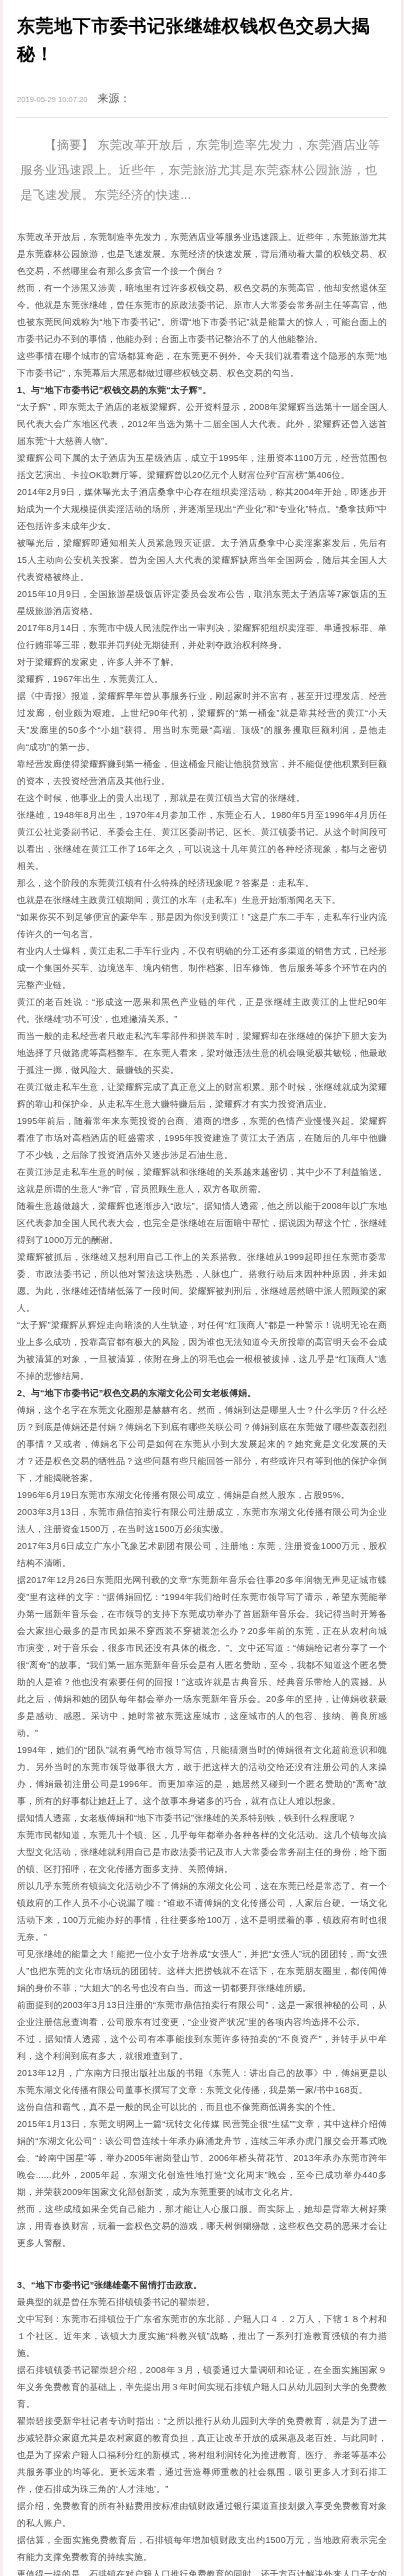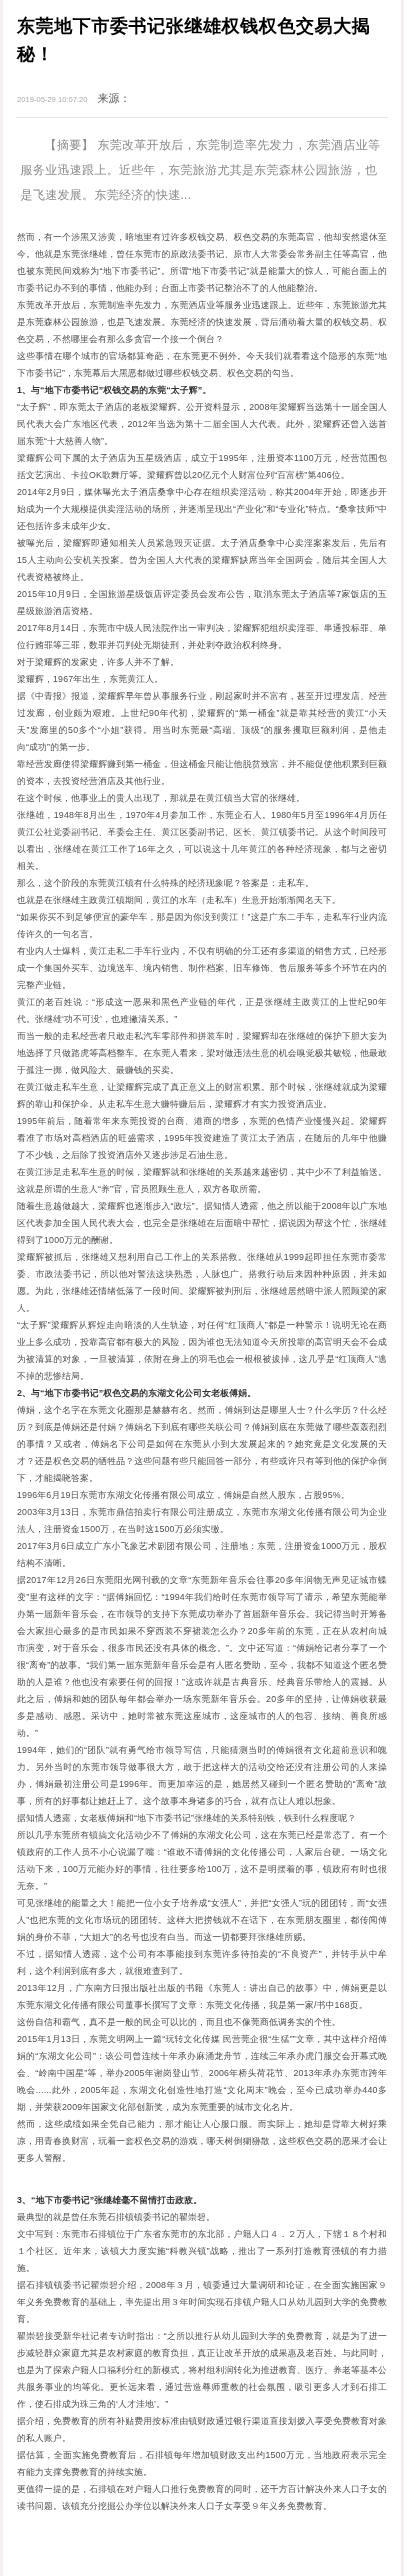--- a/index.html
+++ b/index.html
@@ -74,22 +74,22 @@
       <span class="meta-date">2019-05-29 10:07:20</span>
       <span class="meta-source">来源：</span>
     </div>
 
     <hr class="divider">
 
     <p class="abstract">【摘要】 东莞改革开放后，东莞制造率先发力，东莞酒店业等服务业迅速跟上。近些年，东莞旅游尤其是东莞森林公园旅游，也是飞速发展。东莞经济的快速...</p>
 
     <div class="body-text">
 
-    <p>然而，有一个涉黑又涉黄，暗地里有过许多权钱交易、权色交易的东莞高官，他却安然退休至今。他就是东莞张继雄，曾任东莞市的原政法委书记、原市人大常委会常务副主任等高官，他也被东莞民间戏称为“地下市委书记”。所谓“地下市委书记”就是能量大的惊人，可能台面上的市委书记办不到的事情，他能办到；台面上市委书记整治不了的人他能整治。</p>
-        <p>东莞改革开放后，东莞制造率先发力，东莞酒店业等服务业迅速跟上。近些年，东莞旅游尤其是东莞森林公园旅游，也是飞速发展。东莞经济的快速发展，背后涌动着大量的权钱交易、权色交易，不然哪里会有那么多贪官一个接一个倒台？</p>
+    <p>东莞改革开放后，东莞制造率先发力，东莞酒店业等服务业迅速跟上。近些年，东莞旅游尤其是东莞森林公园旅游，也是飞速发展。东莞经济的快速发展，背后涌动着大量的权钱交易、权色交易，不然哪里会有那么多贪官一个接一个倒台？</p>
+        <p>然而，有一个涉黑又涉黄，暗地里有过许多权钱交易、权色交易的东莞高官，他却安然退休至今。他就是东莞张继雄，曾任东莞市的原政法委书记、原市人大常委会常务副主任等高官，他也被东莞民间戏称为“地下市委书记”。所谓“地下市委书记”就是能量大的惊人，可能台面上的市委书记办不到的事情，他能办到；台面上市委书记整治不了的人他能整治。</p>
         <p>这些事情在哪个城市的官场都算奇葩，在东莞更不例外。今天我们就看看这个隐形的东莞“地下市委书记”，东莞幕后大黑恶都做过哪些权钱交易、权色交易的勾当。</p>
         <p class="sec-heading">1、与“地下市委书记”权钱交易的东莞“太子辉”。</p>
         <p>“太子辉”，即东莞太子酒店的老板梁耀辉。公开资料显示，2008年梁耀辉当选第十一届全国人民代表大会广东地区代表，2012年当选为第十二届全国人大代表。此外，梁耀辉还曾入选首届东莞“十大慈善人物”。</p>
         <p>梁耀辉公司下属的太子酒店为五星级酒店，成立于1995年，注册资本1100万元，经营范围包括文艺演出、卡拉OK歌舞厅等。梁耀辉曾以20亿元个人财富位列“百富榜”第406位。</p>
         <p>2014年2月9日，媒体曝光太子酒店桑拿中心存在组织卖淫活动，称其2004年开始，即逐步开始成为一个大规模提供卖淫活动的场所，并逐渐呈现出“产业化”和“专业化”特点。“桑拿技师”中还包括许多未成年少女。</p>
         <p>被曝光后，梁耀辉即通知相关人员紧急毁灭证据。太子酒店桑拿中心卖淫案案发后，先后有15人主动向公安机关投案。曾为全国人大代表的梁耀辉缺席当年全国两会，随后其全国人大代表资格被终止。</p>
         <p>2015年10月9日，全国旅游星级饭店评定委员会发布公告，取消东莞太子酒店等7家饭店的五星级旅游酒店资格。</p>
         <p>2017年8月14日，东莞市中级人民法院作出一审判决，梁耀辉犯组织卖淫罪、串通投标罪、单位行贿罪等三罪，数罪并罚判处无期徒刑，并处剥夺政治权利终身。</p>
         <p>对于梁耀辉的发家史，许多人并不了解。</p>
         <p>梁耀辉，1967年出生，东莞黄江人。</p>
@@ -110,22 +110,24 @@
         <p>梁耀辉被抓后，张继雄又想利用自己工作上的关系搭救。张继雄从1999起即担任东莞市委常委、市政法委书记，所以他对警法这块熟悉，人脉也广。搭救行动后来因种种原因，并未如愿。为此，张继雄还情绪低落了一段时间。梁耀辉被判刑后，张继雄居然暗中派人照顾梁的家人。</p>
         <p>“太子辉”梁耀辉从辉煌走向暗淡的人生轨迹，对任何“红顶商人”都是一种警示！说明无论在商业上多么成功，投靠高官都有极大的风险，因为谁也无法知道今天所投靠的高官明天会不会成为被清算的对象，一旦被清算，依附在身上的羽毛也会一根根被拔掉，这几乎是“红顶商人”逃不掉的悲惨结局。</p>
         <p class="sec-heading">2、与“地下市委书记”权色交易的东湖文化公司女老板傅娟。</p>
         <p>傅娟，这个名字在东莞文化圈那是赫赫有名。然而，傅娟到达是哪里人士？什么学历？什么经历？到底是傅娟还是付娟？傅娟名下到底有哪些关联公司？傅娟到底在东莞做了哪些轰轰烈烈的事情？又或者，傅娟名下公司是如何在东莞从小到大发展起来的？她究竟是文化发展的天才？还是权色交易的牺牲品？这些问题有些只能回答一部分，有些或许只有等到他的保护伞倒下，才能揭晓答案。</p>
         <p>1996年6月19日东莞市东湖文化传播有限公司成立，傅娟是自然人股东，占股95%。</p>
         <p>2003年3月13日，东莞市鼎信拍卖行有限公司注册成立，东莞市东湖文化传播有限公司为企业法人，注册资金1500万，在当时这1500万必须实缴。</p>
         <p>2017年3月6日成立广东小飞象艺术剧团有限公司，注册地：东莞，注册资金1000万元，股权结构不清晰。</p>
         <p>据2017年12月26日东莞阳光网刊载的文章“东莞新年音乐会往事20多年润物无声见证城市蝶变”里有这样的文字：“据傅娟回忆：“1994年我们给时任东莞市领导写了请示，希望东莞能举办第一届新年音乐会，在市领导的支持下东莞成功举办了首届新年音乐会。我记得当时开筹备会大家担心最多的是市民如果不穿西装不穿裙装怎么办？20多年前的东莞，正在从农村向城市演变，对于音乐会，很多市民还没有具体的概念。”。文中还写道：“傅娟给记者分享了一个很“离奇”的故事。“我们第一届东莞新年音乐会是有人匿名赞助，至今，我都不知道这个匿名赞助的人是谁？他也没有索要任何的回报！”这或许就是古典音乐、经典音乐带给人的震撼。从此之后，傅娟和她的团队每年都会举办一场东莞新年音乐会。20多年的坚持，让傅娟收获最多是感动、感恩。采访中，她时常被东莞这座城市，这座城市的人的包容、接纳、善良所感动。”</p>
         <p>1994年，她们的“团队”就有勇气给市领导写信，只能猜测当时的傅娟很有文化超前意识和魄力。另外当时的东莞市领导做事很大方，敢于把这样大的活动交给还没有注册公司的人来操办，傅娟最初注册公司是1996年。而更加幸运的是，她居然又碰到一个匿名赞助的“离奇”故事，所有的好事都让她赶上了。这个故事本身诸多的巧合，就有点让人难以想象。</p>
         <p>据知情人透露，女老板傅娟和“地下市委书记”张继雄的关系特别铁，铁到什么程度呢？</p>
+        <p>东莞市民都知道，东莞几十个镇、区，几乎每年都举办各种各样的文化活动。这几个镇每次搞大型文化活动，张继雄就利用自己是市政法委书记及市人大常委会常务副主任的身份，给下面的镇、区打招呼，在文化传播方面多支持、关照傅娟。</p>
         <p>所以几乎东莞所有镇搞文化活动少不了傅娟的东湖文化公司，这在东莞已经是常态了。有一个镇政府的工作人员不小心说漏了嘴：“谁敢不请傅娟的文化传播公司，人家后台硬。一场文化活动下来，100万元能办好的事情，往往要多给100万，这不是明摆着的事，镇政府有时也很无奈。”</p>
         <p>可见张继雄的能量之大！能把一位小女子培养成“女强人”，并把“女强人”玩的团团转，而“女强人”也把东莞的文化市场玩的团团转。这样大把捞钱就不在话下，在东莞朋友圈里，都传闻傅娟的身价不菲，“大姐大”的名号也没有白当。而这一切都要拜张继雄所赐。</p>
+        <p>前面提到的2003年3月13日注册的“东莞市鼎信拍卖行有限公司”，这是一家很神秘的公司，从企业注册信息查询看，公司股东有过变更，“企业资产状况”里的各项内容均选择不公示。</p>
         <p>不过，据知情人透露，这个公司有本事能接到东莞许多待拍卖的“不良资产”，并转手从中牟利，这个利润到底有多大，就很难查到了。</p>
         <p>2013年12月，广东南方日报出版社出版的书籍《东莞人：讲出自己的故事》中，傅娟更是以东莞东湖文化传播有限公司董事长撰写了文章：东莞文化传播，我是第一家/书中168页。</p>
         <p>这份自信和霸气，真不是一般的民企可以比的，而且也不像莞商低调务实的个性。</p>
         <p>2015年1月13日，东莞文明网上一篇“玩转文化传媒 民营莞企很“生猛””文章，其中这样介绍傅娟的“东湖文化公司”：该公司曾连续十年承办麻涌龙舟节，连续三年承办虎门服交会开幕式晚会、“岭南中国星”等，举办2005年谢岗登山节、2006年桥头荷花节、2013年承办东莞市跨年晚会......此外，2005年起，东湖文化创造性地打造“文化周末”晚会，至今已成功举办440多期，并荣获2009年国家文化部创新奖，成为东莞重要的城市文化名片。</p>
         <p>然而，这些成绩如果全凭自己能力，那才能让人心服口服。而实际上，她却是背靠大树好乘凉，用青春换财富，玩着一套权色交易的游戏，哪天树倒猢狲散，这些权色交易的恶果才会让更多人警醒。</p>
         <p class="sec-heading gap-top">3、“地下市委书记”张继雄毫不留情打击政敌。</p>
         <p>最典型的就是曾任东莞石排镇镇委书记的翟崇碧。</p>
         <p>文中写到：东莞市石排镇位于广东省东莞市的东北部，户籍人口４．２万人，下辖１８个村和１个社区。近年来，该镇大力度实施“科教兴镇”战略，推出了一系列打造教育强镇的有力措施。</p>
         <p>据石排镇镇委书记翟崇碧介绍，2008年３月，镇委通过大量调研和论证，在全面实施国家９年义务免费教育的基础上，率先提出用３年时间实现石排镇户籍人口从幼儿园到大学的免费教育。</p>
         <p>翟崇碧接受新华社记者专访时指出：“之所以推行从幼儿园到大学的免费教育，就是为了进一步减轻群众家庭尤其是农村家庭的教育负担，真正让改革开放的成果惠及老百姓。与此同时，也是为了探索户籍人口福利分红的新模式，将村组利润转化为推进教育、医疗、养老等基本公共服务事业的均等化。更长远来看，通过营造尊师重教的社会氛围，吸引更多人才到石排工作，使石排成为珠三角的‘人才洼地’。”</p>

